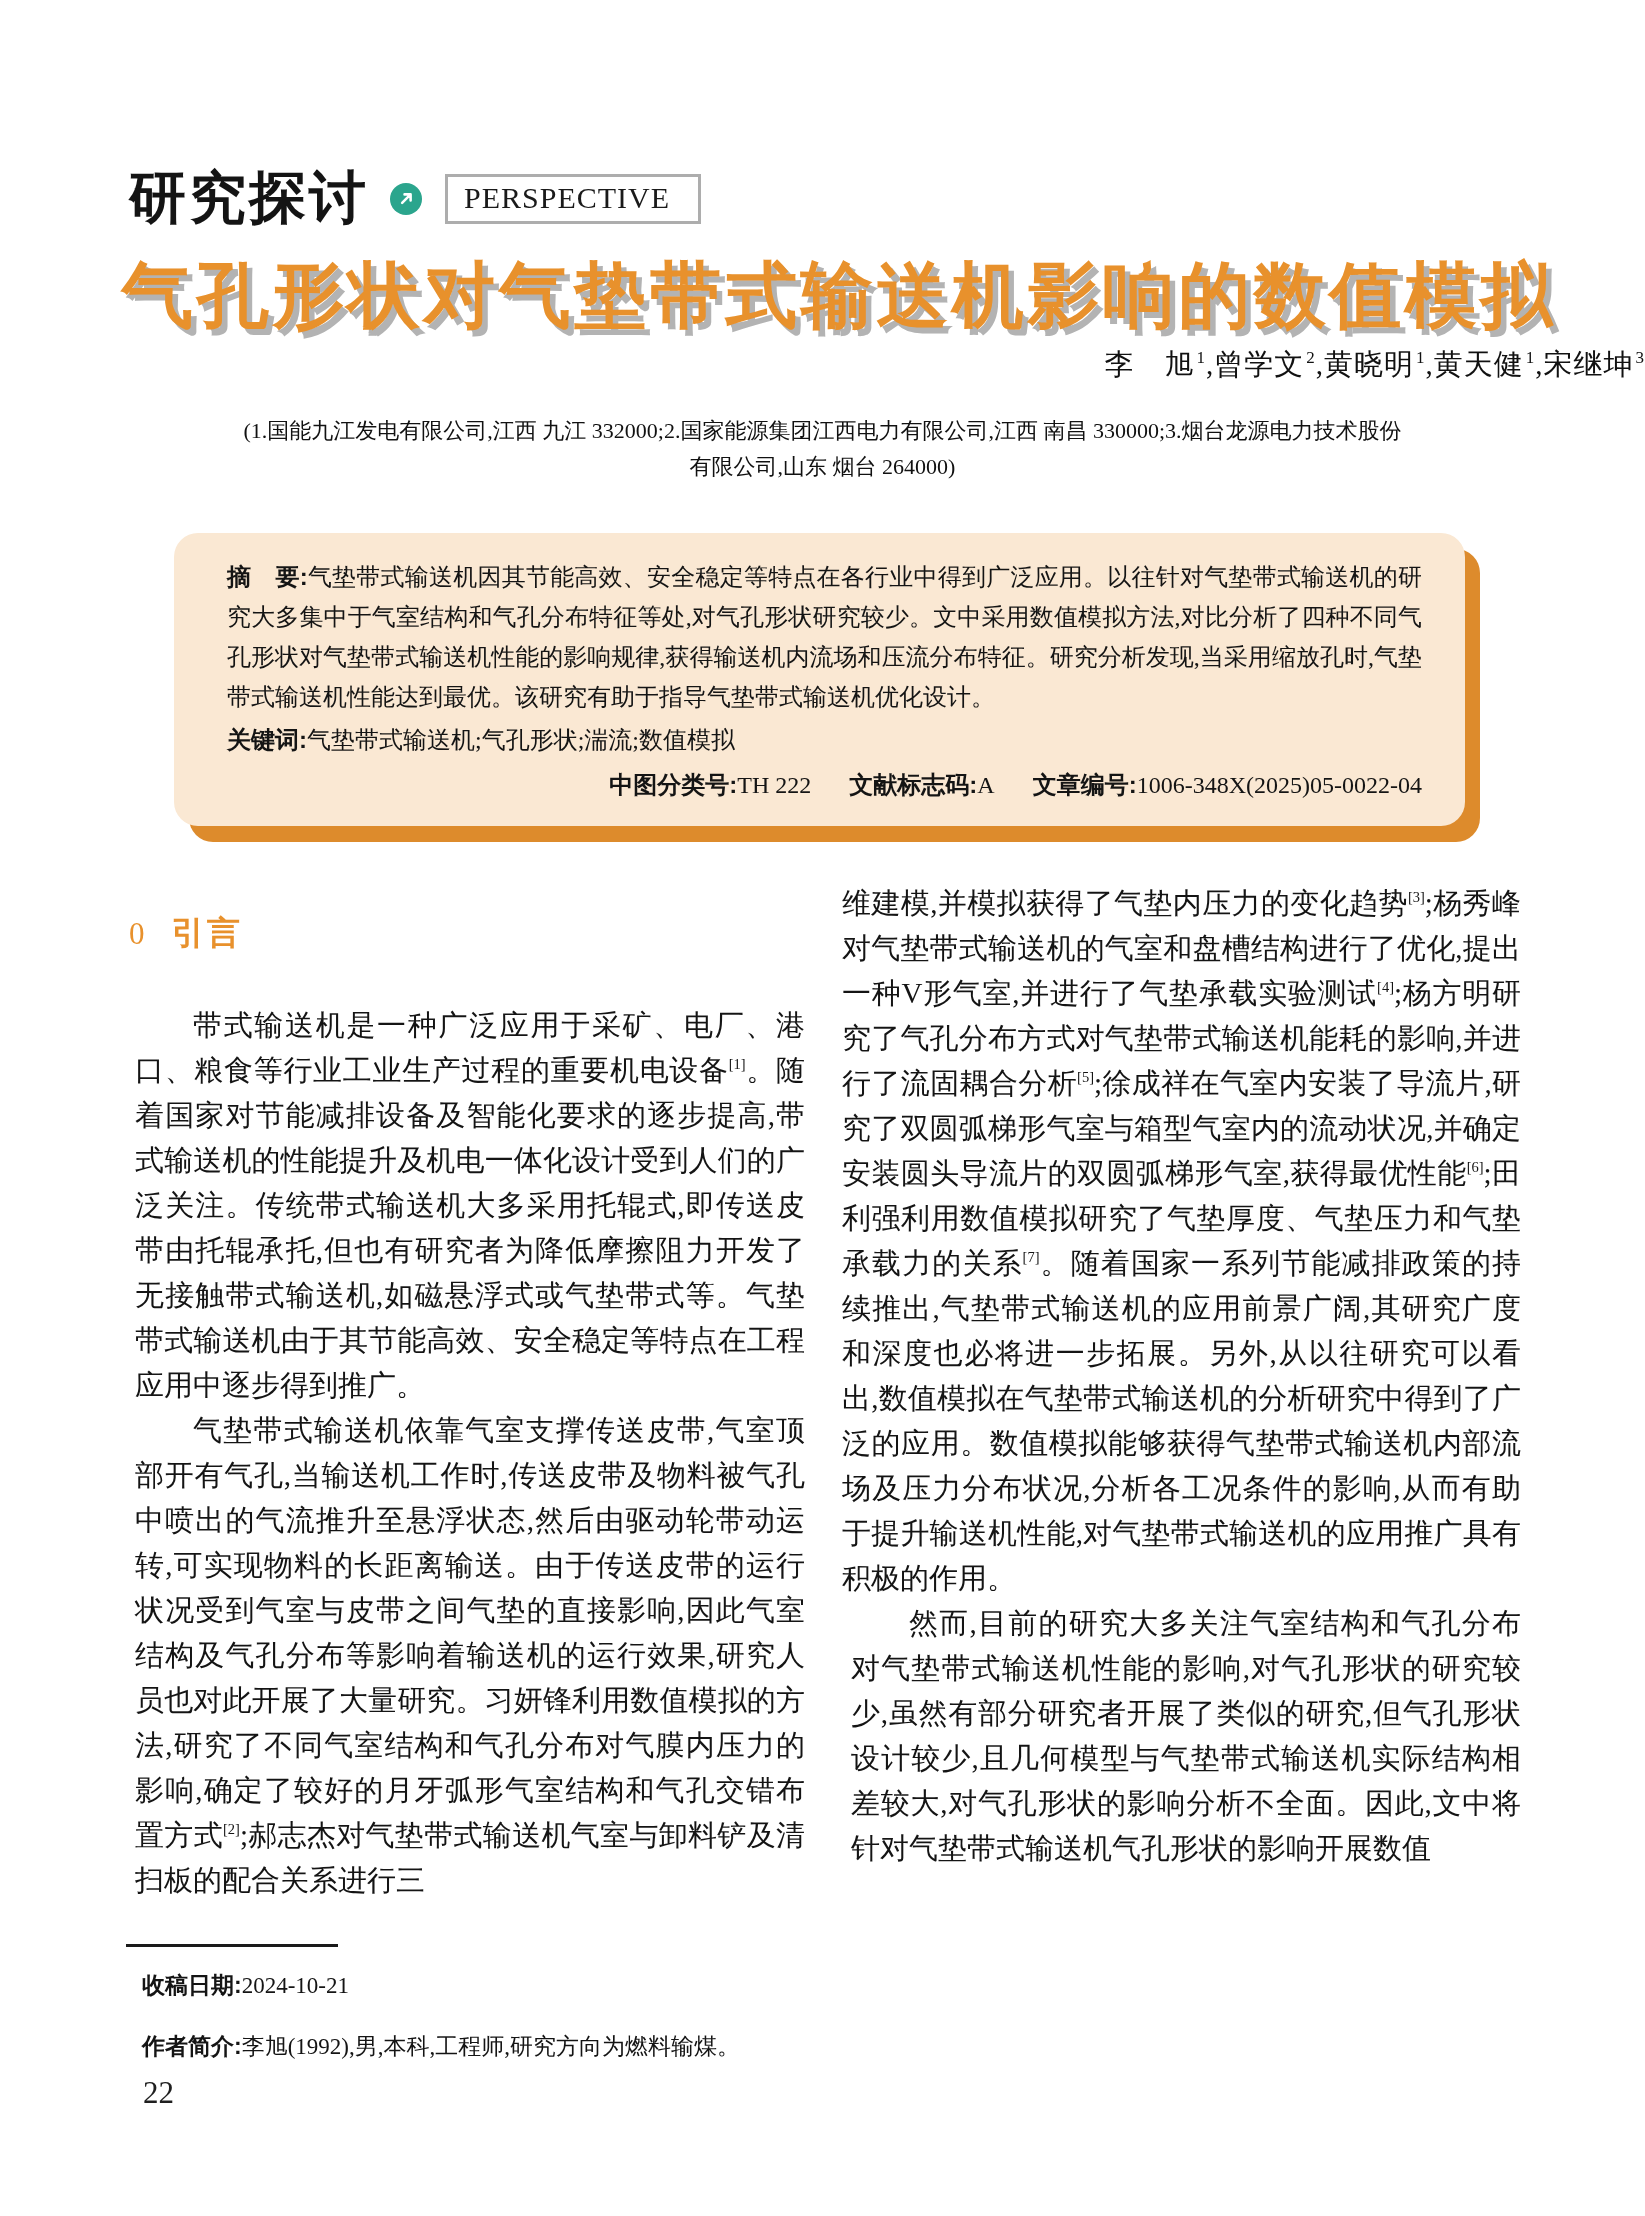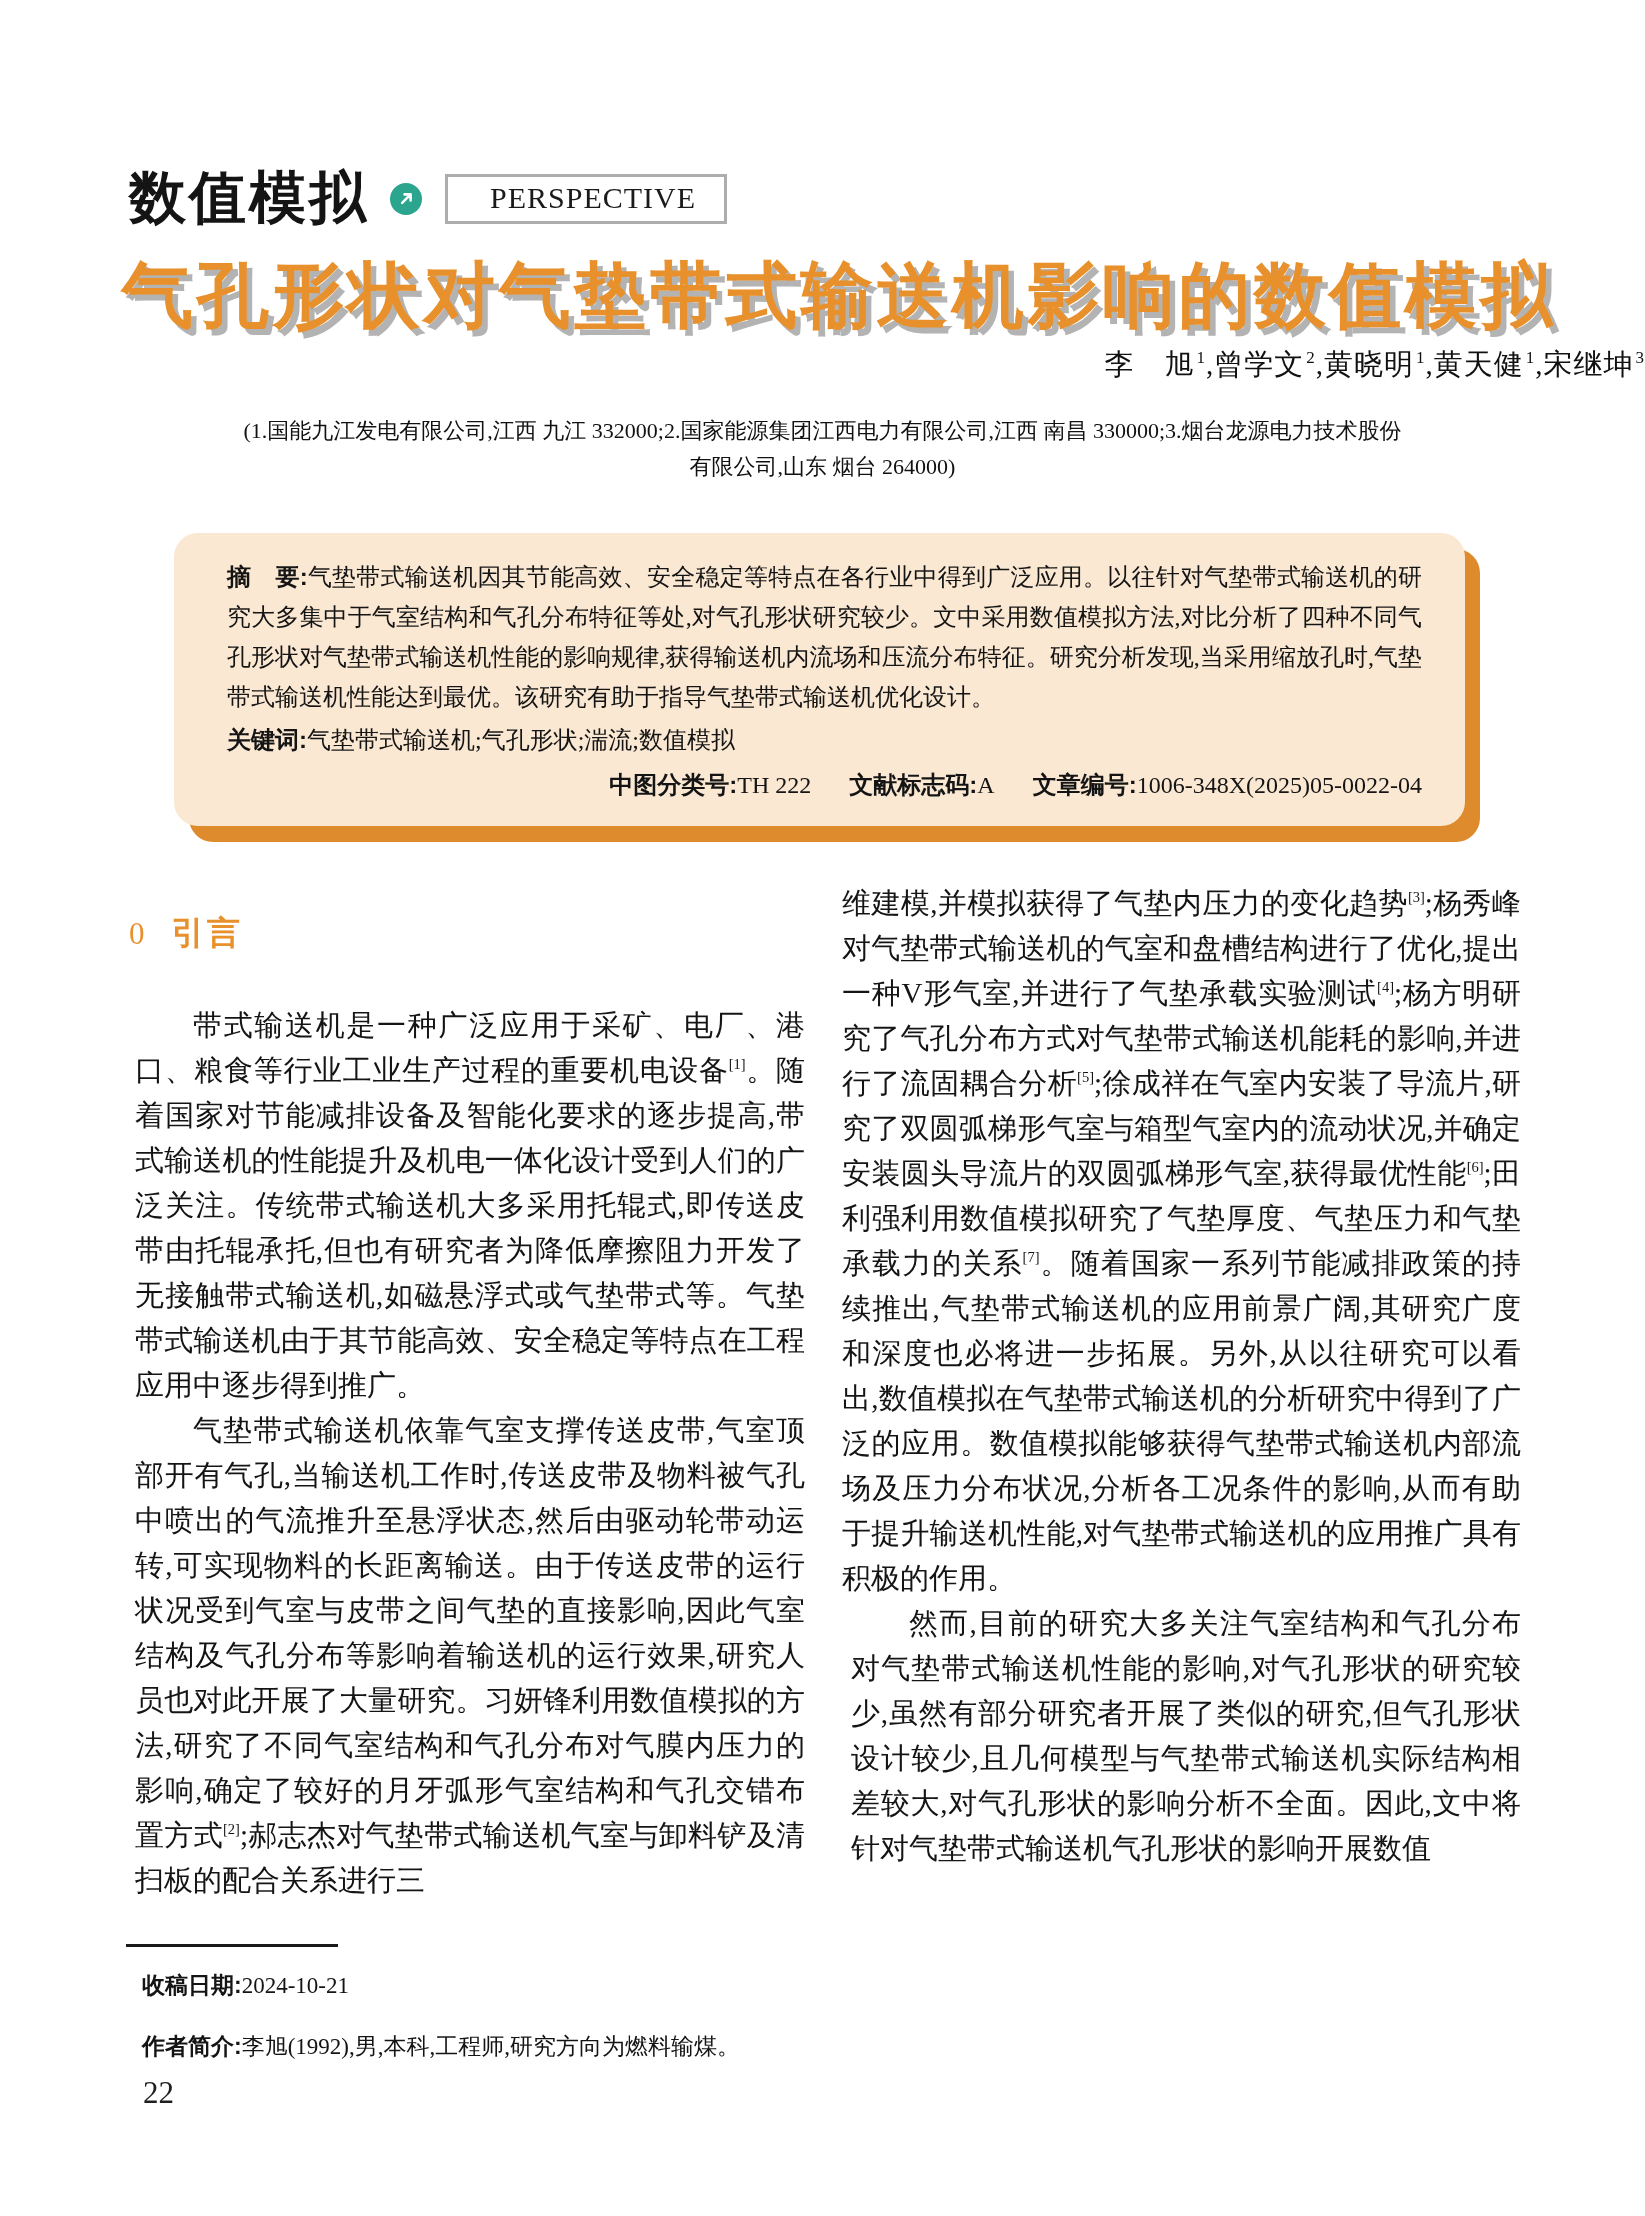--- a/index.html
+++ b/index.html
@@ -17,21 +17,21 @@
     font-size:57px;letter-spacing:3px;color:#141414;
   }
   .arrow-badge{
     width:32px;height:32px;border-radius:50%;background:#2BA58D;margin-left:21px;
     display:flex;align-items:center;justify-content:center;flex:0 0 auto;
   }
   .arrow-badge svg{width:19px;height:19px;display:block;}
   .category-box{
     margin-left:23px;border:3px solid #ADADAD;background:#fff;
     font-family:"Liberation Serif","DejaVu Serif",serif;font-size:30px;letter-spacing:1px;
-    color:#1a1a1a;padding:4px 28px 6px 42px;white-space:nowrap;
+    color:#1a1a1a;padding:4px 28px 6px 16px;white-space:nowrap;
   }
 
   
   .title{
     position:absolute;left:0;width:100%;top:248px;margin:0;text-align:center;
     font-family:"Liberation Sans","DejaVu Sans",sans-serif;font-weight:900;
     font-size:72px;letter-spacing:3.5px;color:#E8912C;
     text-shadow:5.5px 6px 0 #b3b3b3;
     padding-left:16px;
   }
@@ -84,21 +84,21 @@
   .footnote p{margin:16px;}
   .footnote .lbl{font-family:"Liberation Sans","DejaVu Sans",sans-serif;font-weight:700;}
   .pageno{position:absolute;left:143px;top:2075px;font-size:31px;color:#1f1f1f;}
 </style>
 </head>
 <body>
 
 <div class="page">
 
   <header class="masthead">
-    <span class="column-label">数值模拟</span>
+    <span class="column-label">研究探讨</span>
     <span class="arrow-badge">
       <svg viewBox="0 0 24 24" aria-hidden="true">
         <path d="M6.5 17.5 L16.5 7.5 M9.5 6.8 H17.2 V14.5" stroke="#ffffff" stroke-width="3.2" fill="none" stroke-linecap="round" stroke-linejoin="round"></path>
       </svg>
     </span>
     <span class="category-box">PERSPECTIVE</span>
   </header>
 
   <h1 class="title">气孔形状对气垫带式输送机影响的数值模拟</h1>
 

